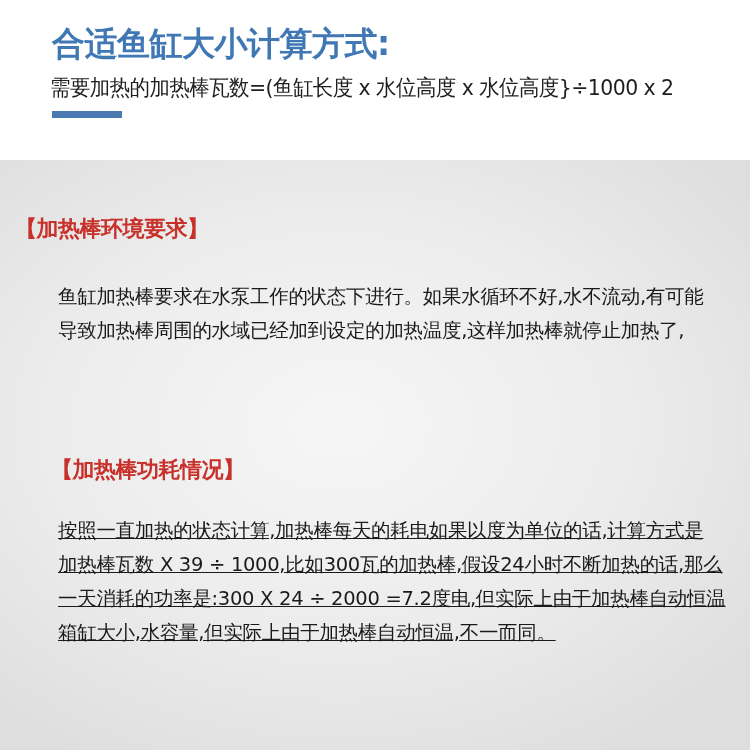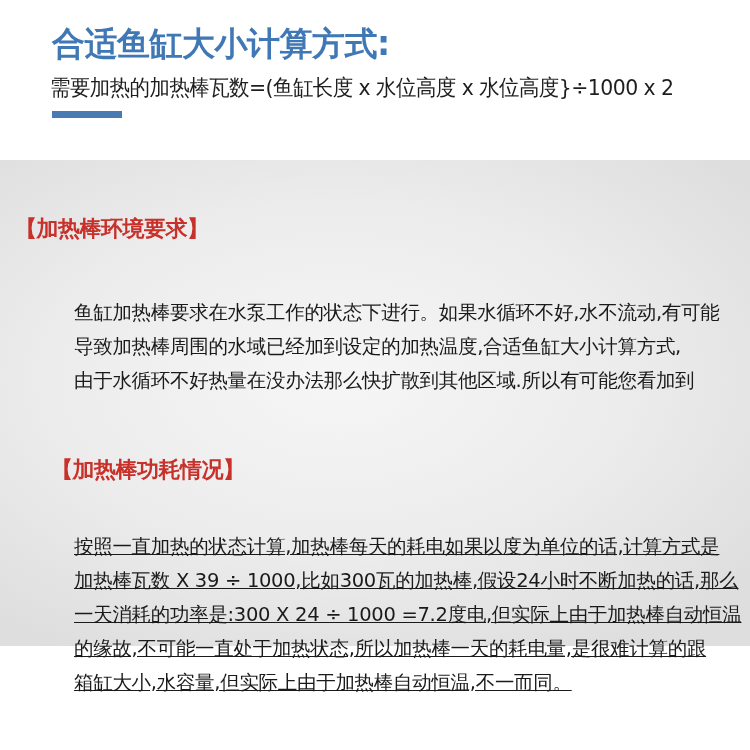--- a/index.html
+++ b/index.html
@@ -43,38 +43,38 @@
     letter-spacing: -0.6px;
   }
   .accent-bar {
     position: absolute;
     left: 52px; top: 111px;
     width: 70px; height: 7px;
   }
   .content-section {
     position: absolute;
     left: 0; top: 160px;
-    width: 750px; height: 486px;
+    width: 750px; height: 590px;
     background: radial-gradient(ellipse 70% 65% at 45% 45%, #f6f6f6 0%, #ececec 55%, #dedede 100%);
   }
   .section-heading {
     position: absolute;
     margin: 0;
     font-size: 22px;
     line-height: 28px;
     font-weight: bold;
     white-space: nowrap;
     letter-spacing: -0.5px;
   }
   .h1 { left: 15px; top: 55px; }
   .h2 { left: 15px; top: 296px; margin-left: 36px; }
   .paragraph {
     position: absolute;
     left: 58px;
-    margin: 16px;
+    margin: 0;
     font-size: 19.5px;
     color: #1a1a1a;
   }
   .paragraph .line {
     display: block;
     height: 34px;
     line-height: 34px;
     white-space: nowrap;
     letter-spacing: -0.3px;
   }
@@ -87,25 +87,23 @@
 <div class="top-section">
   <h1 class="title" style="color: rgb(63, 120, 180);">合适鱼缸大小计算方式:</h1>
   <p class="formula">需要加热的加热棒瓦数=(鱼缸长度 x 水位高度 x 水位高度}÷1000 x 2</p>
   <div class="accent-bar" style="background: rgb(74, 122, 178);"></div>
 </div>
 
 <div class="content-section">
   <h2 class="section-heading h1" style="color: rgb(200, 48, 42);">【加热棒环境要求】</h2>
   <p class="paragraph p1" style="color: rgb(26, 26, 26);">
     <span class="line">鱼缸加热棒要求在水泵工作的状态下进行。如果水循环不好,水不流动,有可能</span>
-    <span class="line">导致加热棒周围的水域已经加到设定的加热温度,合适鱼缸大小计算方式,</span>
-    <span class="line">由于水循环不好热量在没办法那么快扩散到其他区域.所以有可能您看加到</span>
+    <span class="line">导致加热棒周围的水域已经加到设定的加热温度,这样加热棒就停止加热了,</span>
   </p>
 
   <h2 class="section-heading h2" style="color: rgb(200, 48, 42);">【加热棒功耗情况】</h2>
   <p class="paragraph p2" style="color: rgb(26, 26, 26);">
     <span class="line">按照一直加热的状态计算,加热棒每天的耗电如果以度为单位的话,计算方式是</span>
     <span class="line">加热棒瓦数 X 39 ÷ 1000,比如300瓦的加热棒,假设24小时不断加热的话,那么</span>
-    <span class="line">一天消耗的功率是:300 X 24 ÷ 1000 =7.2度电,但实际上由于加热棒自动恒温</span>
-    <span class="line">的缘故,不可能一直处于加热状态,所以加热棒一天的耗电量,是很难计算的跟</span>
+    <span class="line">一天消耗的功率是:300 X 24 ÷ 2000 =7.2度电,但实际上由于加热棒自动恒温</span>
     <span class="line">箱缸大小,水容量,但实际上由于加热棒自动恒温,不一而同。</span>
   </p>
 </div>
 
 </body></html>

